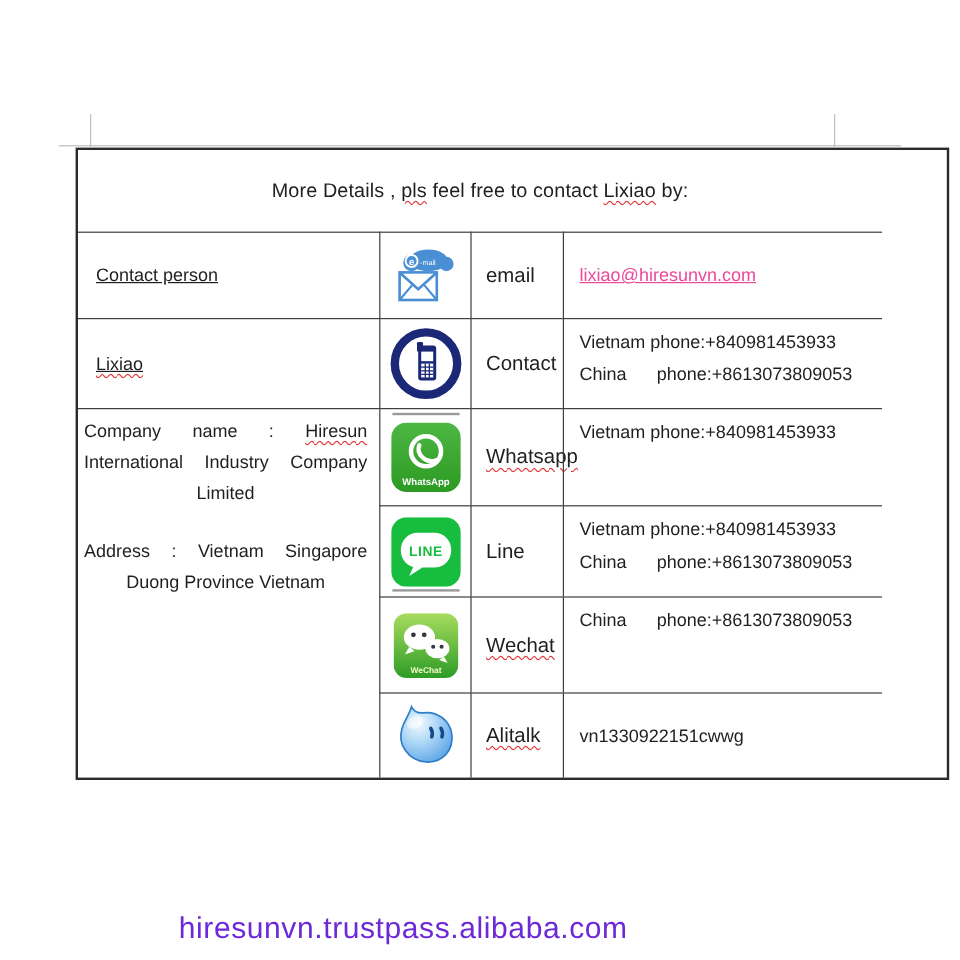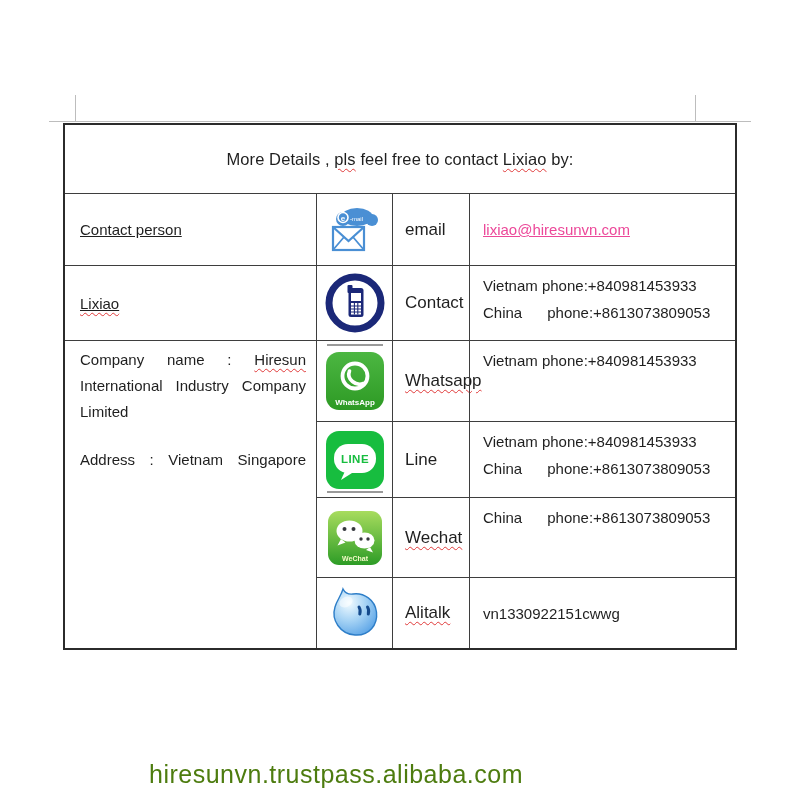--- a/index.html
+++ b/index.html
@@ -6,53 +6,53 @@
   body{
     width:800px;height:800px;background:#ffffff;position:relative;overflow:hidden;
     font-family:"Liberation Sans","DejaVu Sans",sans-serif;color:#1f1f1f;
   }
   
   .cm{position:absolute;background:#bdbdbd;}
   .cm-v{width:1px;height:27px;top:95px;}
   .cm-h{height:1px;top:121px;}
   
   .tbl{
-    position:absolute;left:63px;top:123px;width:674px;height:527px;
+    position:absolute;left:63px;top:123px;width:728px;height:527px;
     box-sizing:border-box;border:2px solid #2b2b2b;background:#fff;
     display:grid;
     grid-template-columns:251px 76px 77px 266px;
     grid-template-rows:68px 72px 75px 81px 76px 80px 71px;
   }
   .cell{box-sizing:border-box;border-left:1.5px solid #3e3e3e;border-top:1.5px solid #3e3e3e;position:relative;}
   .no-l{border-left:none;}
   .no-t{border-top:none;}
   .hdr{grid-column:1/5;grid-row:1;display:flex;align-items:center;justify-content:center;
        font-size:16.5px;letter-spacing:0.1px;}
   .gr2{grid-row:2}.gr3{grid-row:3}.gr4{grid-row:4}.gr5{grid-row:5}.gr6{grid-row:6}.gr7{grid-row:7}
   .gc1{grid-column:1}.gc2{grid-column:2}.gc3{grid-column:3}.gc4{grid-column:4}
   .mergedL{grid-column:1;grid-row:4/8;}
   .c-left{display:flex;align-items:center;padding-left:15px;padding-right:10px;font-size:15px;text-decoration:underline;}
   .c-icon{display:flex;align-items:center;justify-content:center;}
   .c-label{display:flex;align-items:center;padding-left:12px;font-size:17px;}
   .c-value{display:flex;flex-direction:column;align-items:flex-start;padding-left:13px;padding-right:8px;
            font-size:15px;line-height:27px;padding-top:6px;}
   .vcenter{justify-content:center;padding-top:0;}
   .vline{white-space:pre-wrap;}
-  .mergedL{display:block;padding:6px 10px 0 15px;font-size:15px;line-height:26px;align-items:flex-start;}
+  .mergedL{display:block;padding:6px 10px 0 5px;font-size:15px;line-height:26px;align-items:flex-start;text-align:center;}
   .jline{display:flex;justify-content:space-between;}
   .pline{display:block;}
   .addr{margin-top:22px;}
   .sq{text-decoration-line:underline;text-decoration-style:wavy;text-decoration-color:#e03a3a;
       text-decoration-thickness:1px;text-underline-offset:3px;}
   .maillink{color:#ec4899;text-decoration:underline;cursor:pointer;}
   .art-line{position:absolute;left:50%;transform:translateX(-50%);width:56px;height:2px;background:#9a9a9a;}
   .art-top{top:3px;}
   .art-bot{bottom:4px;}
   .watermark{position:absolute;left:0;top:760px;width:672px;text-align:center;
-             font-size:25px;color:#4d7c0f;letter-spacing:0.5px;}
+             font-size:25px;color:#6d28d9;letter-spacing:0.5px;}
   svg text{font-family:"Liberation Sans","DejaVu Sans",sans-serif;}
 </style>
 </head>
 <body>
 
 <div class="cm cm-h" style="left:49px;width:702px;"></div>
 <div class="cm cm-v" style="left:75px;"></div>
 <div class="cm cm-v" style="left:695px;"></div>
 
 <div class="tbl">
@@ -122,20 +122,21 @@
         </div>
       <div class="pline">Limited</div>
     </div>
     <div class="addr">
       <div class="jline">
           <span>Address</span>
           <span>:</span>
           <span>Vietnam</span>
           <span>Singapore</span>
         </div>
+      <div class="pline">Duong Province  Vietnam</div>
     </div>
   </div>
 
   <div class="cell c-icon gr4 gc2">
     <div class="art-line art-top"></div>
     <svg width="58" height="58" viewBox="0 0 58 58">
       <defs>
         <linearGradient id="wagrad" x1="0" y1="0" x2="0" y2="1">
           <stop offset="0" stop-color="#4cb742"></stop>
             <stop offset="1" stop-color="#2d9a24"></stop>

